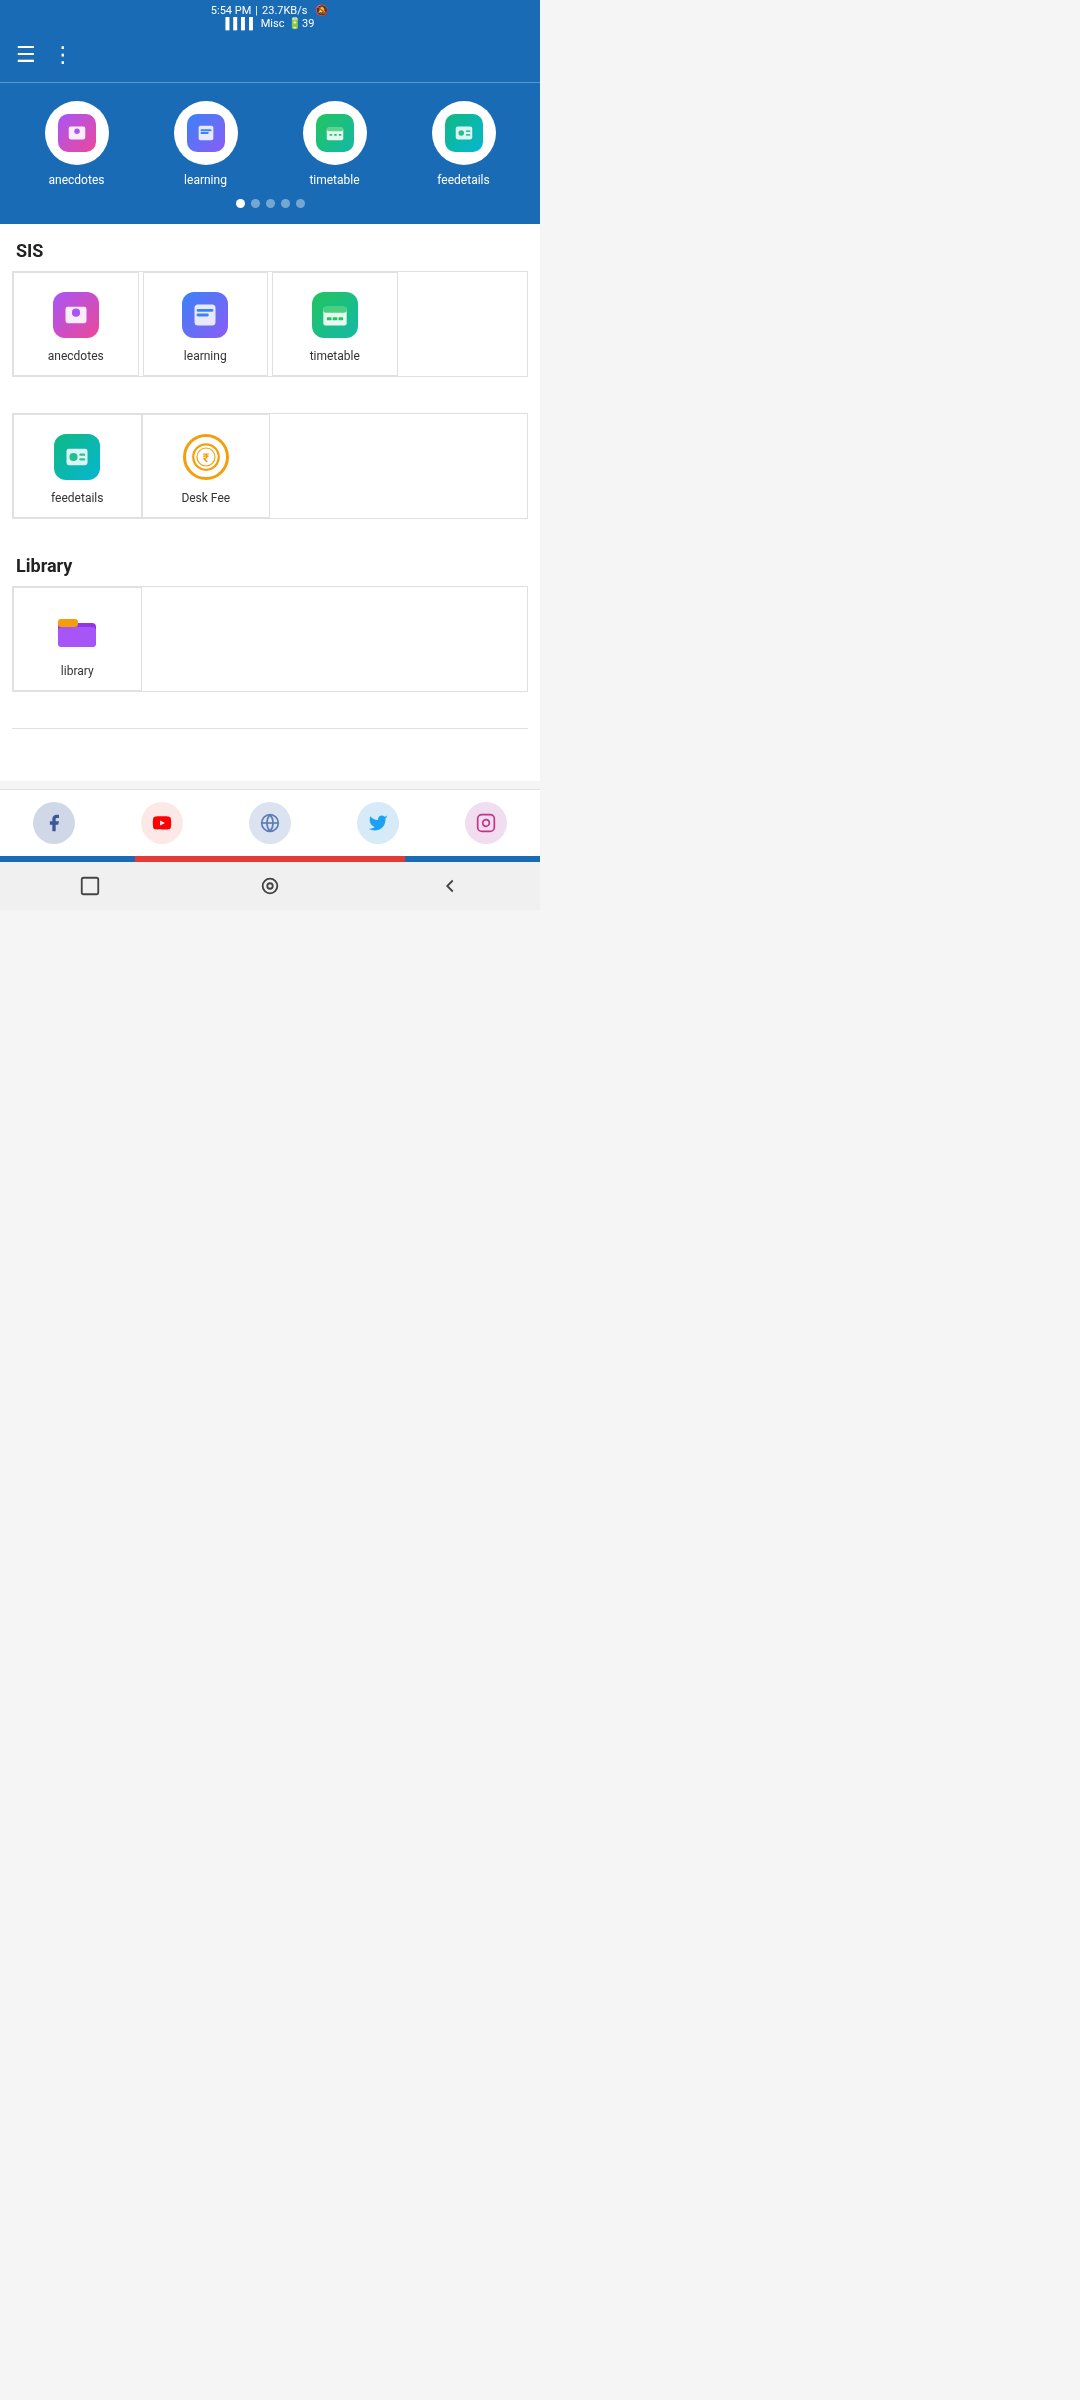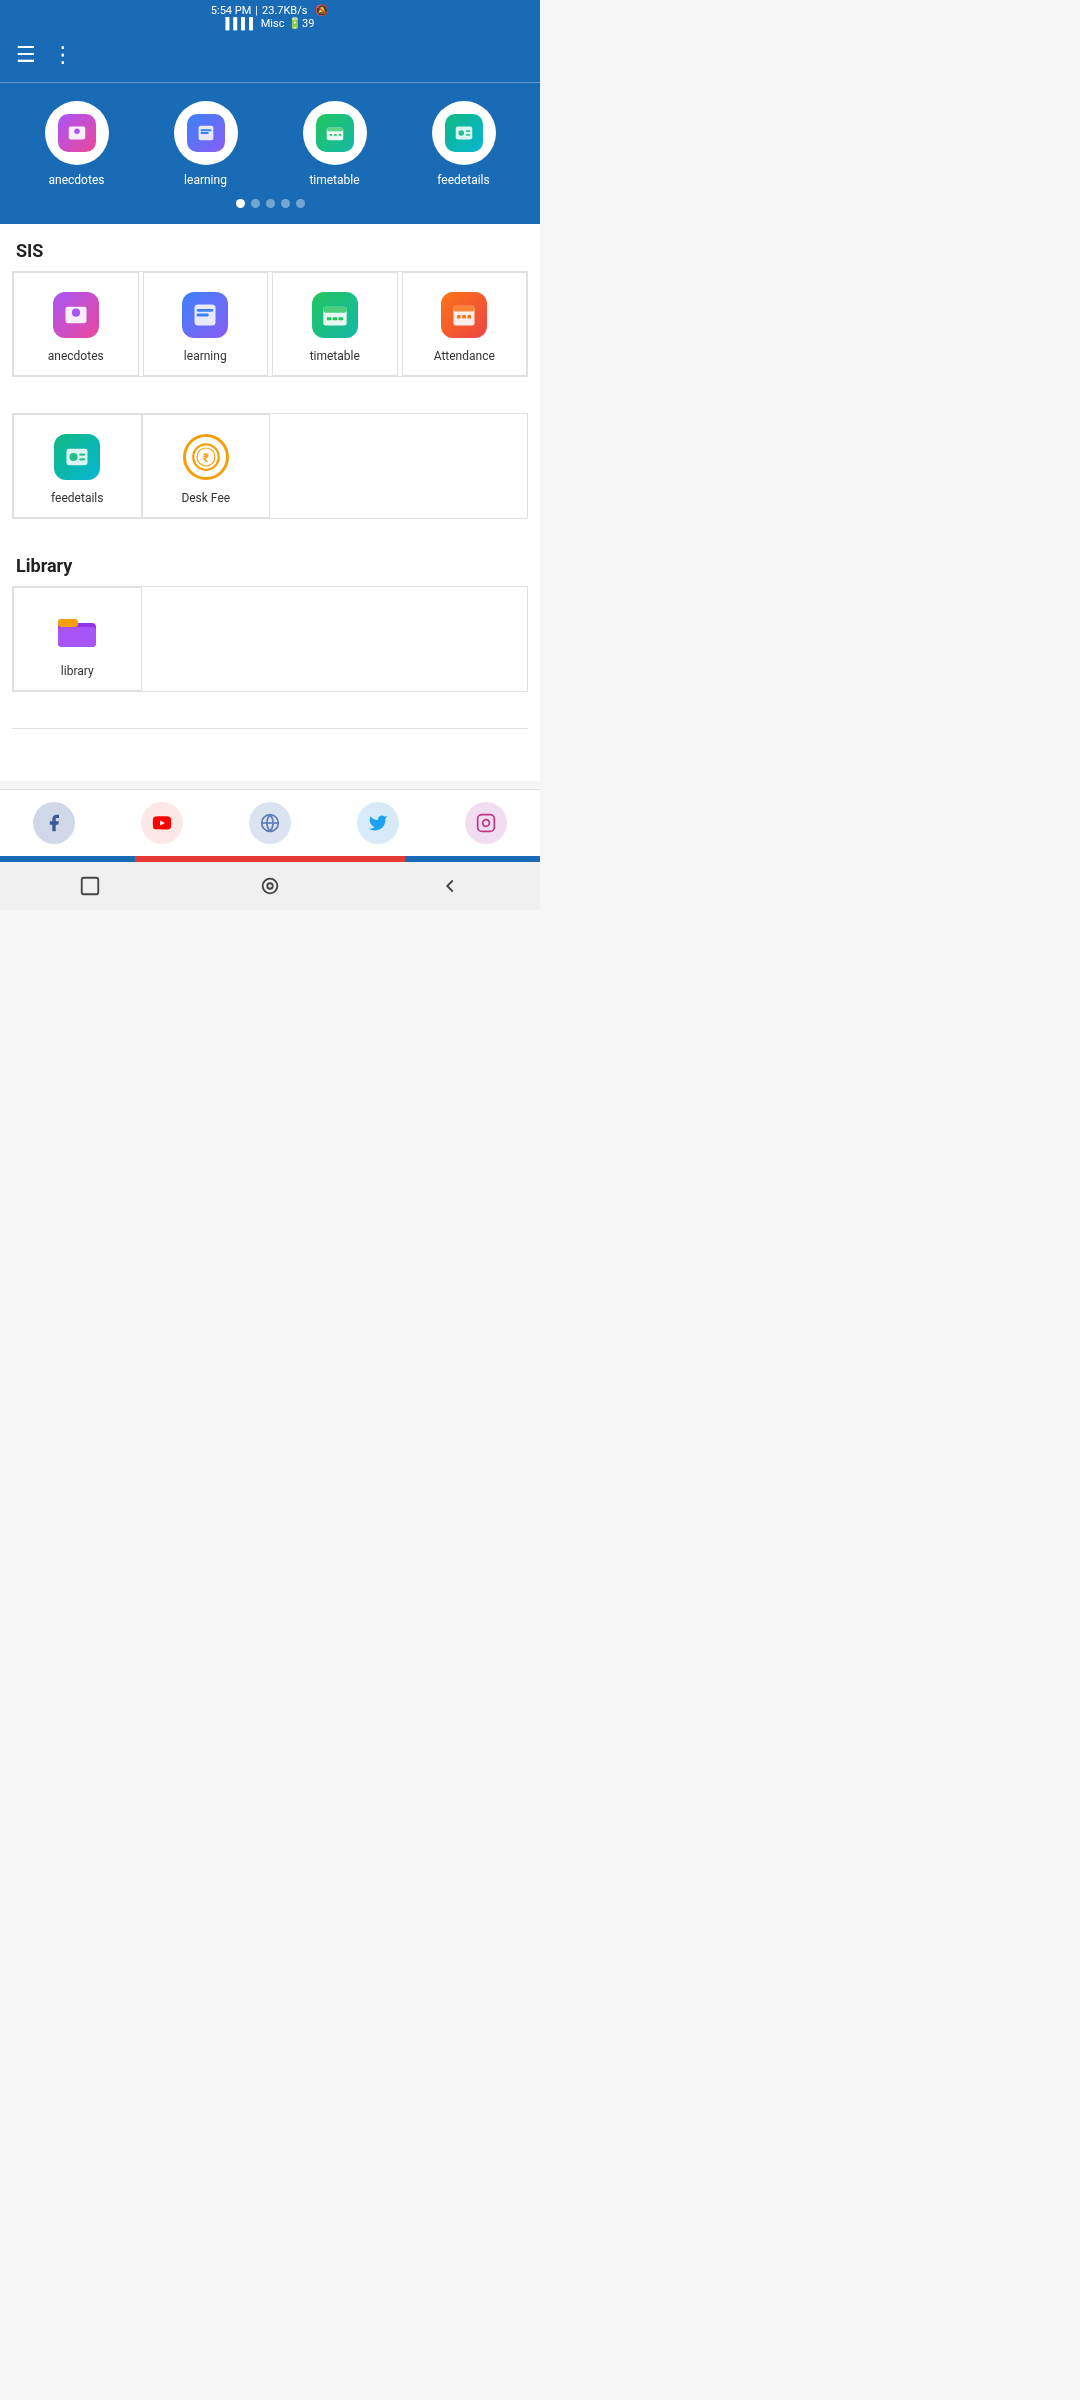--- a/index.html
+++ b/index.html
@@ -401,34 +401,20 @@
               <rect x="2" y="5" width="20" height="5" rx="2" fill="#22c55e" opacity="0.8"></rect>
               <rect x="5" y="14" width="4" height="2.5" rx="0.5" fill="#22c55e"></rect>
               <rect x="10" y="14" width="4" height="2.5" rx="0.5" fill="#22c55e"></rect>
               <rect x="15" y="14" width="4" height="2.5" rx="0.5" fill="#22c55e"></rect>
             </svg>
           </div>
         </div>
         <span class="grid-item-label">timetable</span>
       </div>
 
-      <div class="grid-item">
-        <div class="grid-item-icon">
-          <div class="icon-attendance">
-            <svg width="28" height="28" viewBox="0 0 24 24" fill="none">
-              <rect x="3" y="4" width="18" height="17" rx="2" fill="white" opacity="0.9"></rect>
-              <rect x="3" y="4" width="18" height="5" rx="2" fill="#f97316" opacity="0.85"></rect>
-              <rect x="6" y="12" width="3" height="3" rx="0.5" fill="#f97316"></rect>
-              <rect x="10.5" y="12" width="3" height="3" rx="0.5" fill="#f97316"></rect>
-              <rect x="15" y="12" width="3" height="3" rx="0.5" fill="#f97316"></rect>
-            </svg>
-          </div>
-        </div>
-        <span class="grid-item-label">Attendance</span>
-      </div>
     </div>
   </div>
 
   <div class="section">
     <div style="display:grid; grid-template-columns: repeat(4,1fr); border:1px solid #e0e0e0;">
 
       <div class="grid-item">
         <div class="grid-item-icon">
           <div class="icon-feedetails">
             <svg width="28" height="28" viewBox="0 0 24 24" fill="none">

